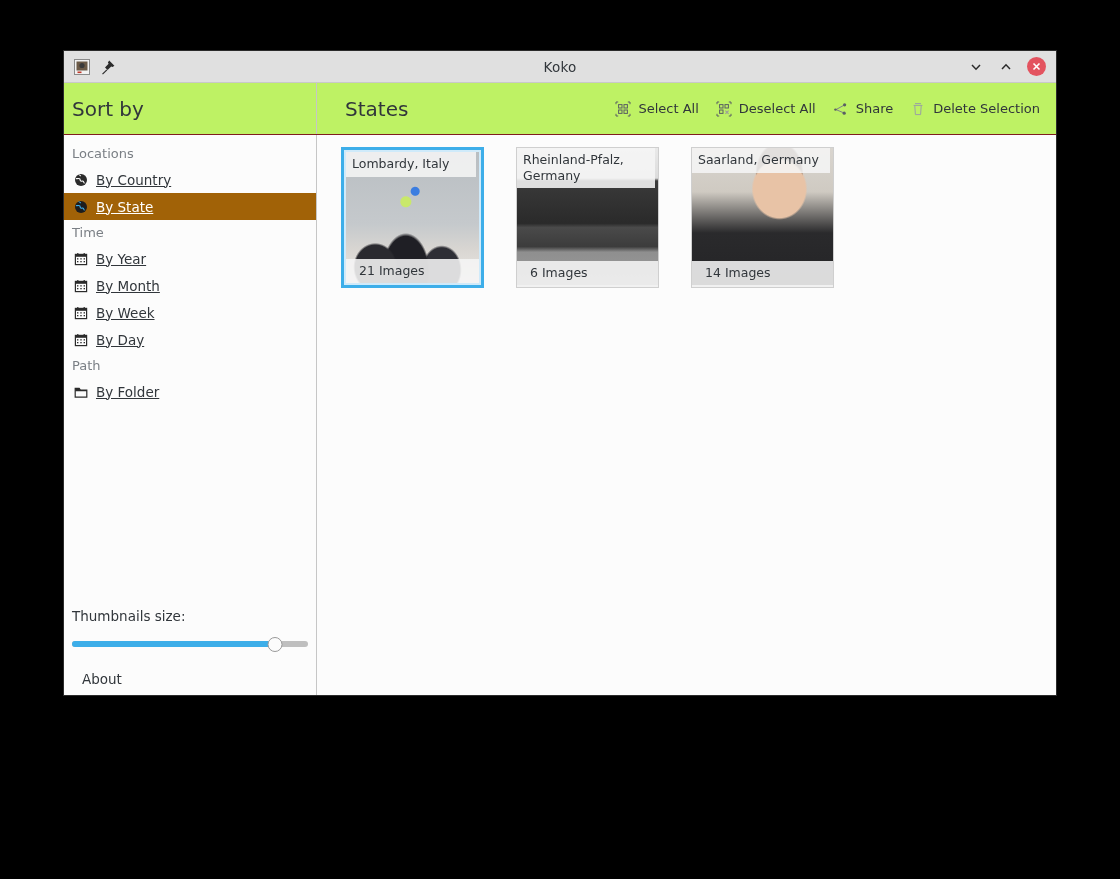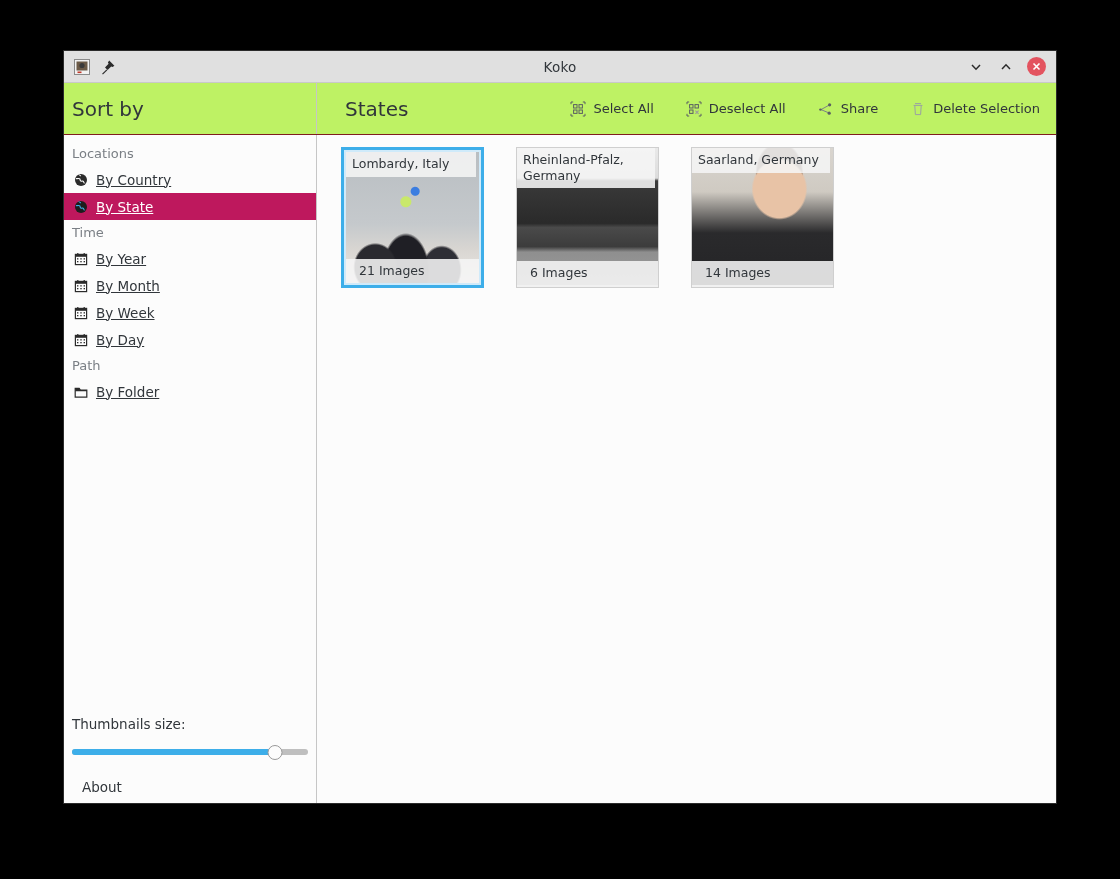--- a/index.html
+++ b/index.html
@@ -7,21 +7,21 @@
     width: 1120px; height: 879px;
     background: #000;
     font-family: "DejaVu Sans", "Liberation Sans", sans-serif;
     overflow: hidden;
   }
 
   
   .window {
     position: absolute;
     left: 64px; top: 51px;
-    width: 992px; height: 752px;
+    width: 992px; height: 644px;
     background: #fcfcfc;
     box-shadow: 0 0 0 1px #2b2b2b;
     display: flex; flex-direction: column;
   }
 
   
   .titlebar {
     height: 32px; min-height: 32px;
     background: #e0e0e0;
     border-bottom: 1px solid #c9c9c9;
@@ -64,21 +64,21 @@
     height: 100%;
     display: flex; align-items: center;
   }
   .hdr-states {
     padding-left: 28px;
     font-size: 20px; color: #31363b;
   }
   .hdr-actions {
     margin-left: auto;
     display: flex; align-items: center;
-    gap: 28px; padding-right: 14px;
+    gap: 13px; padding-right: 14px;
   }
   .act {
     display: flex; align-items: center; gap: 7px;
     font-size: 13px; color: #31363b;
     cursor: pointer;
     padding: 3px 2px;
   }
   .act svg { display: block; }
 
   
@@ -96,21 +96,21 @@
     font-size: 13px; color: #7a7f85;
     padding: 5px 0 5px 8px;
   }
   .side-item {
     display: flex; align-items: center; gap: 8px;
     height: 27px; padding-left: 10px;
     font-size: 13.5px; color: #31363b;
     cursor: pointer;
     text-decoration: underline;
   }
-  .side-item.selected { background: #be185d; color: #ffffff; }
+  .side-item.selected { background: #a16207; color: #ffffff; }
   .side-item svg { display: block; flex: 0 0 auto; }
 
   
   .side-footer { padding: 0 8px 0 8px; }
   .thumb-label { font-size: 13.5px; color: #31363b; padding: 6px 0 9px 0; }
   .slider { position: relative; height: 22px; margin-bottom: 12px; }
   .slider-track {
     position: absolute; top: 8px; left: 0; right: 0; height: 6px;
     background: #bfbfbf; border-radius: 3px;
   }

